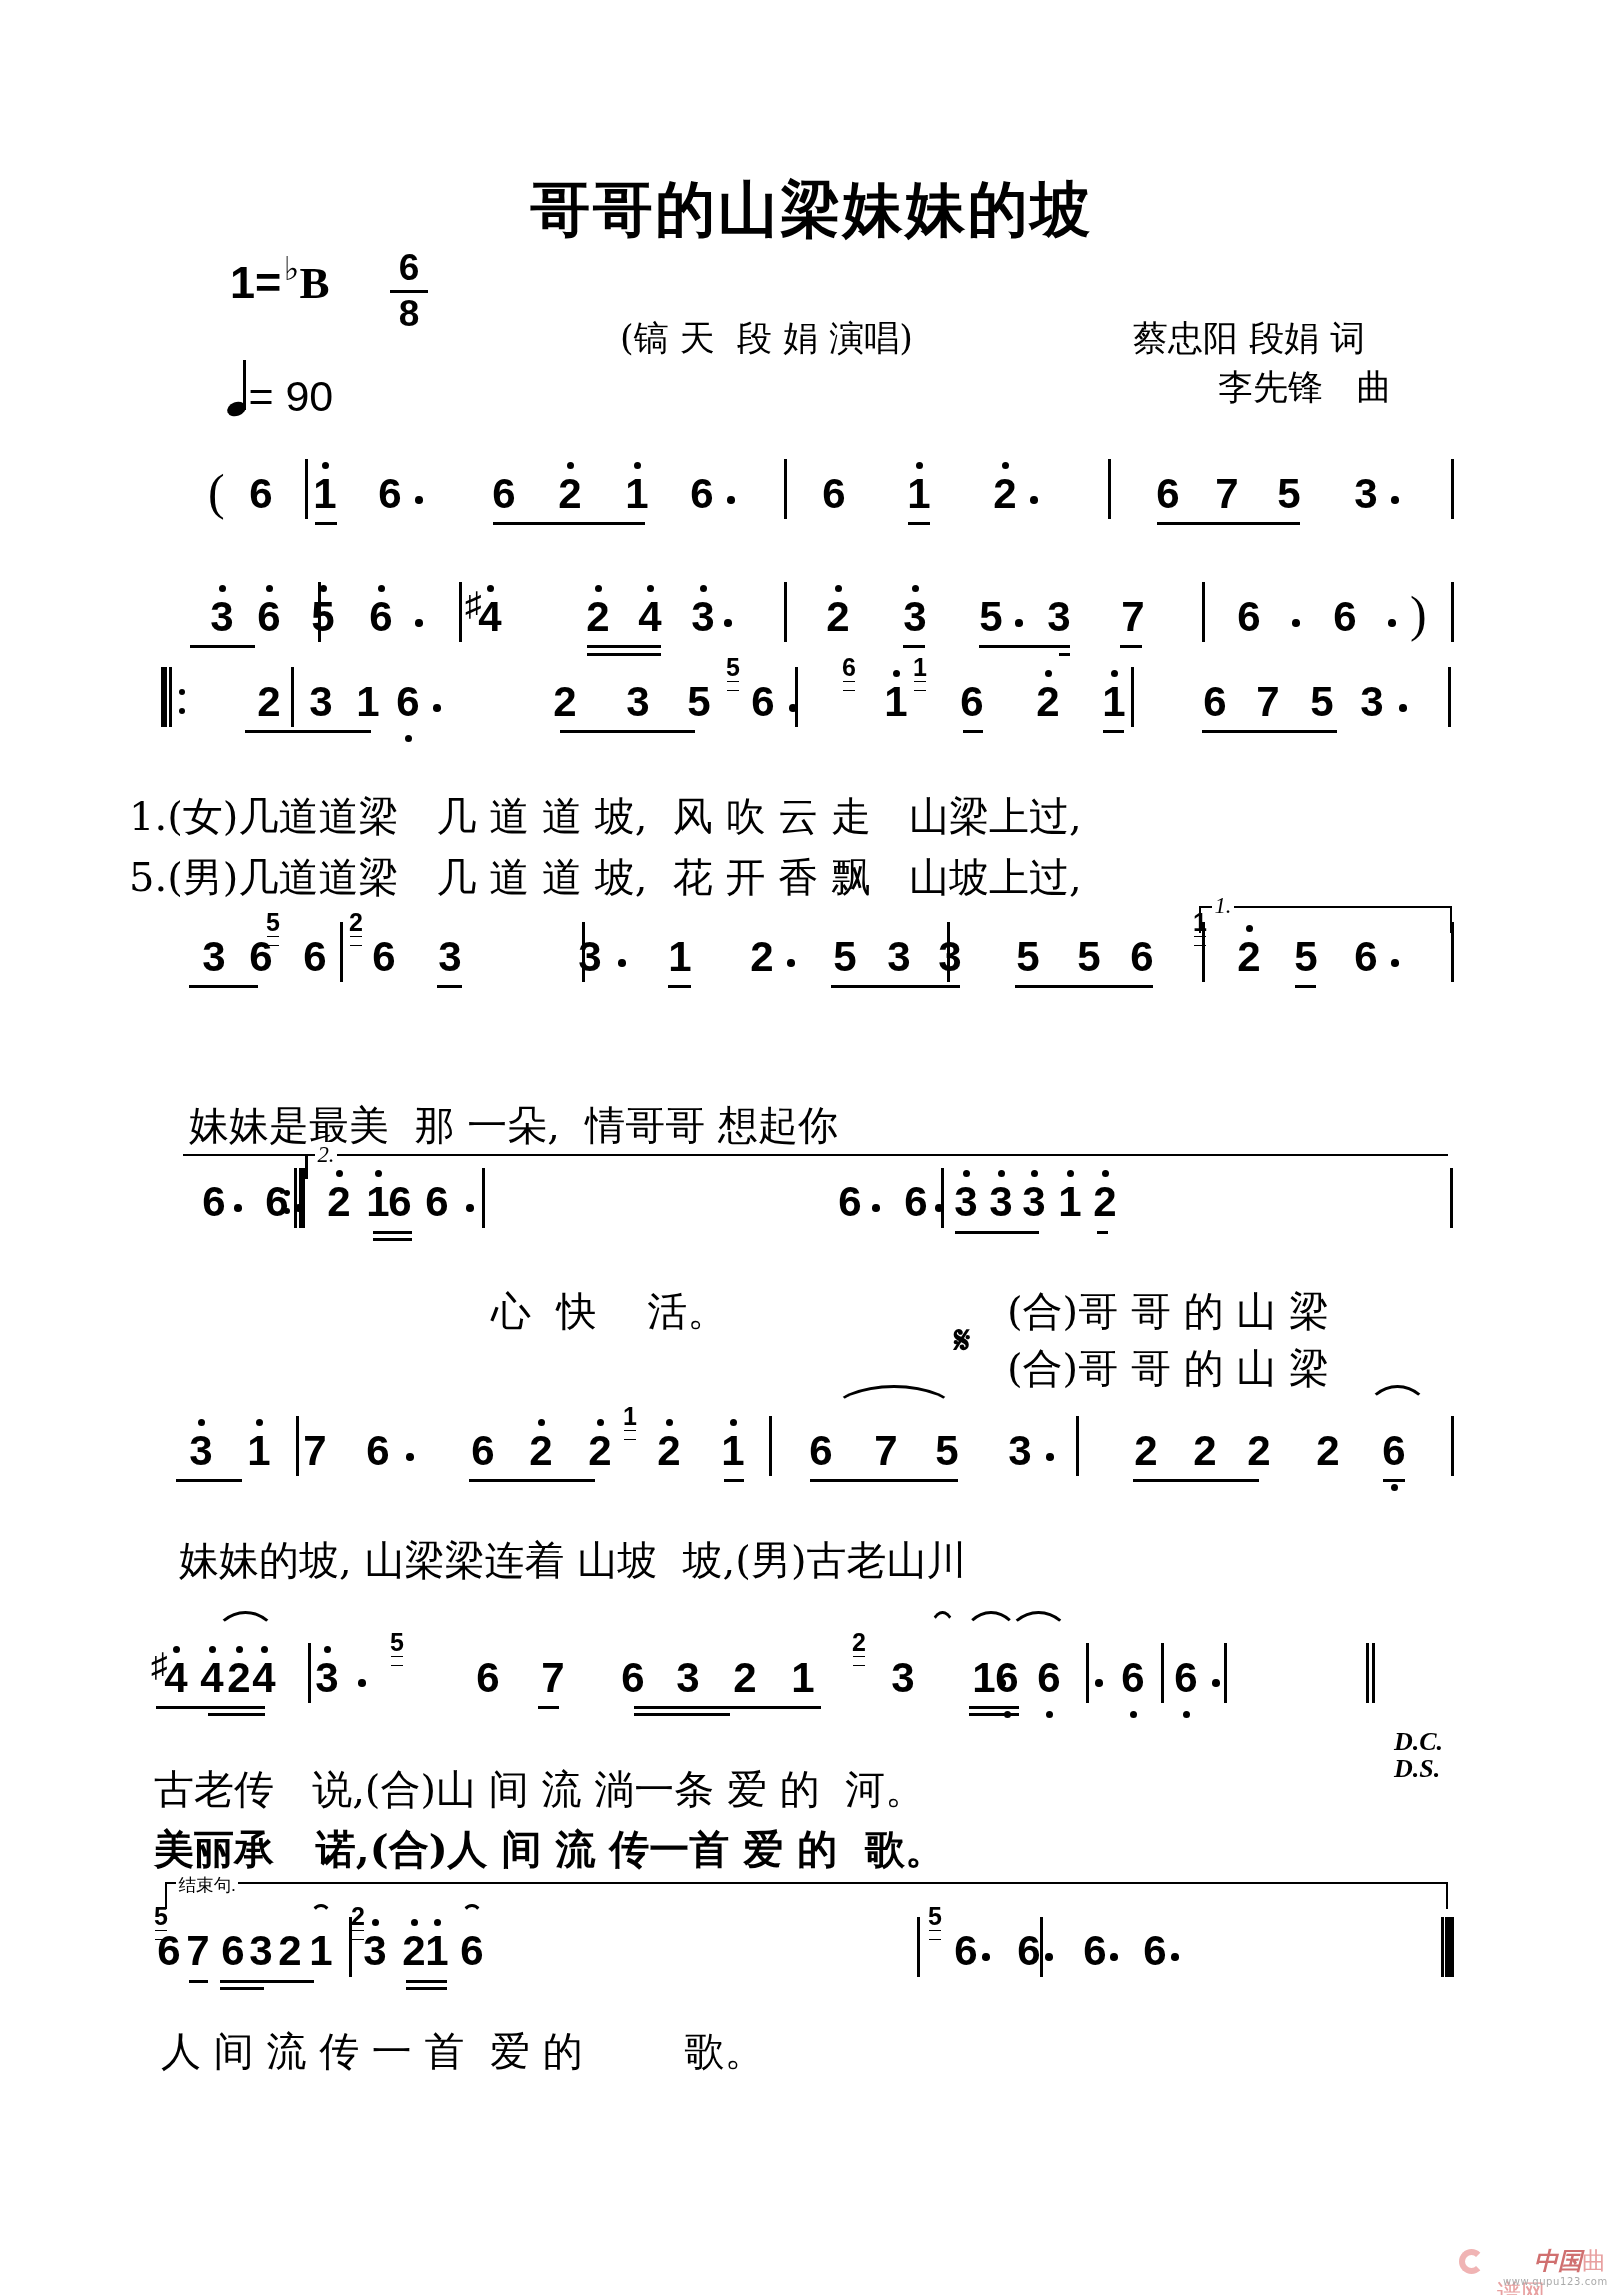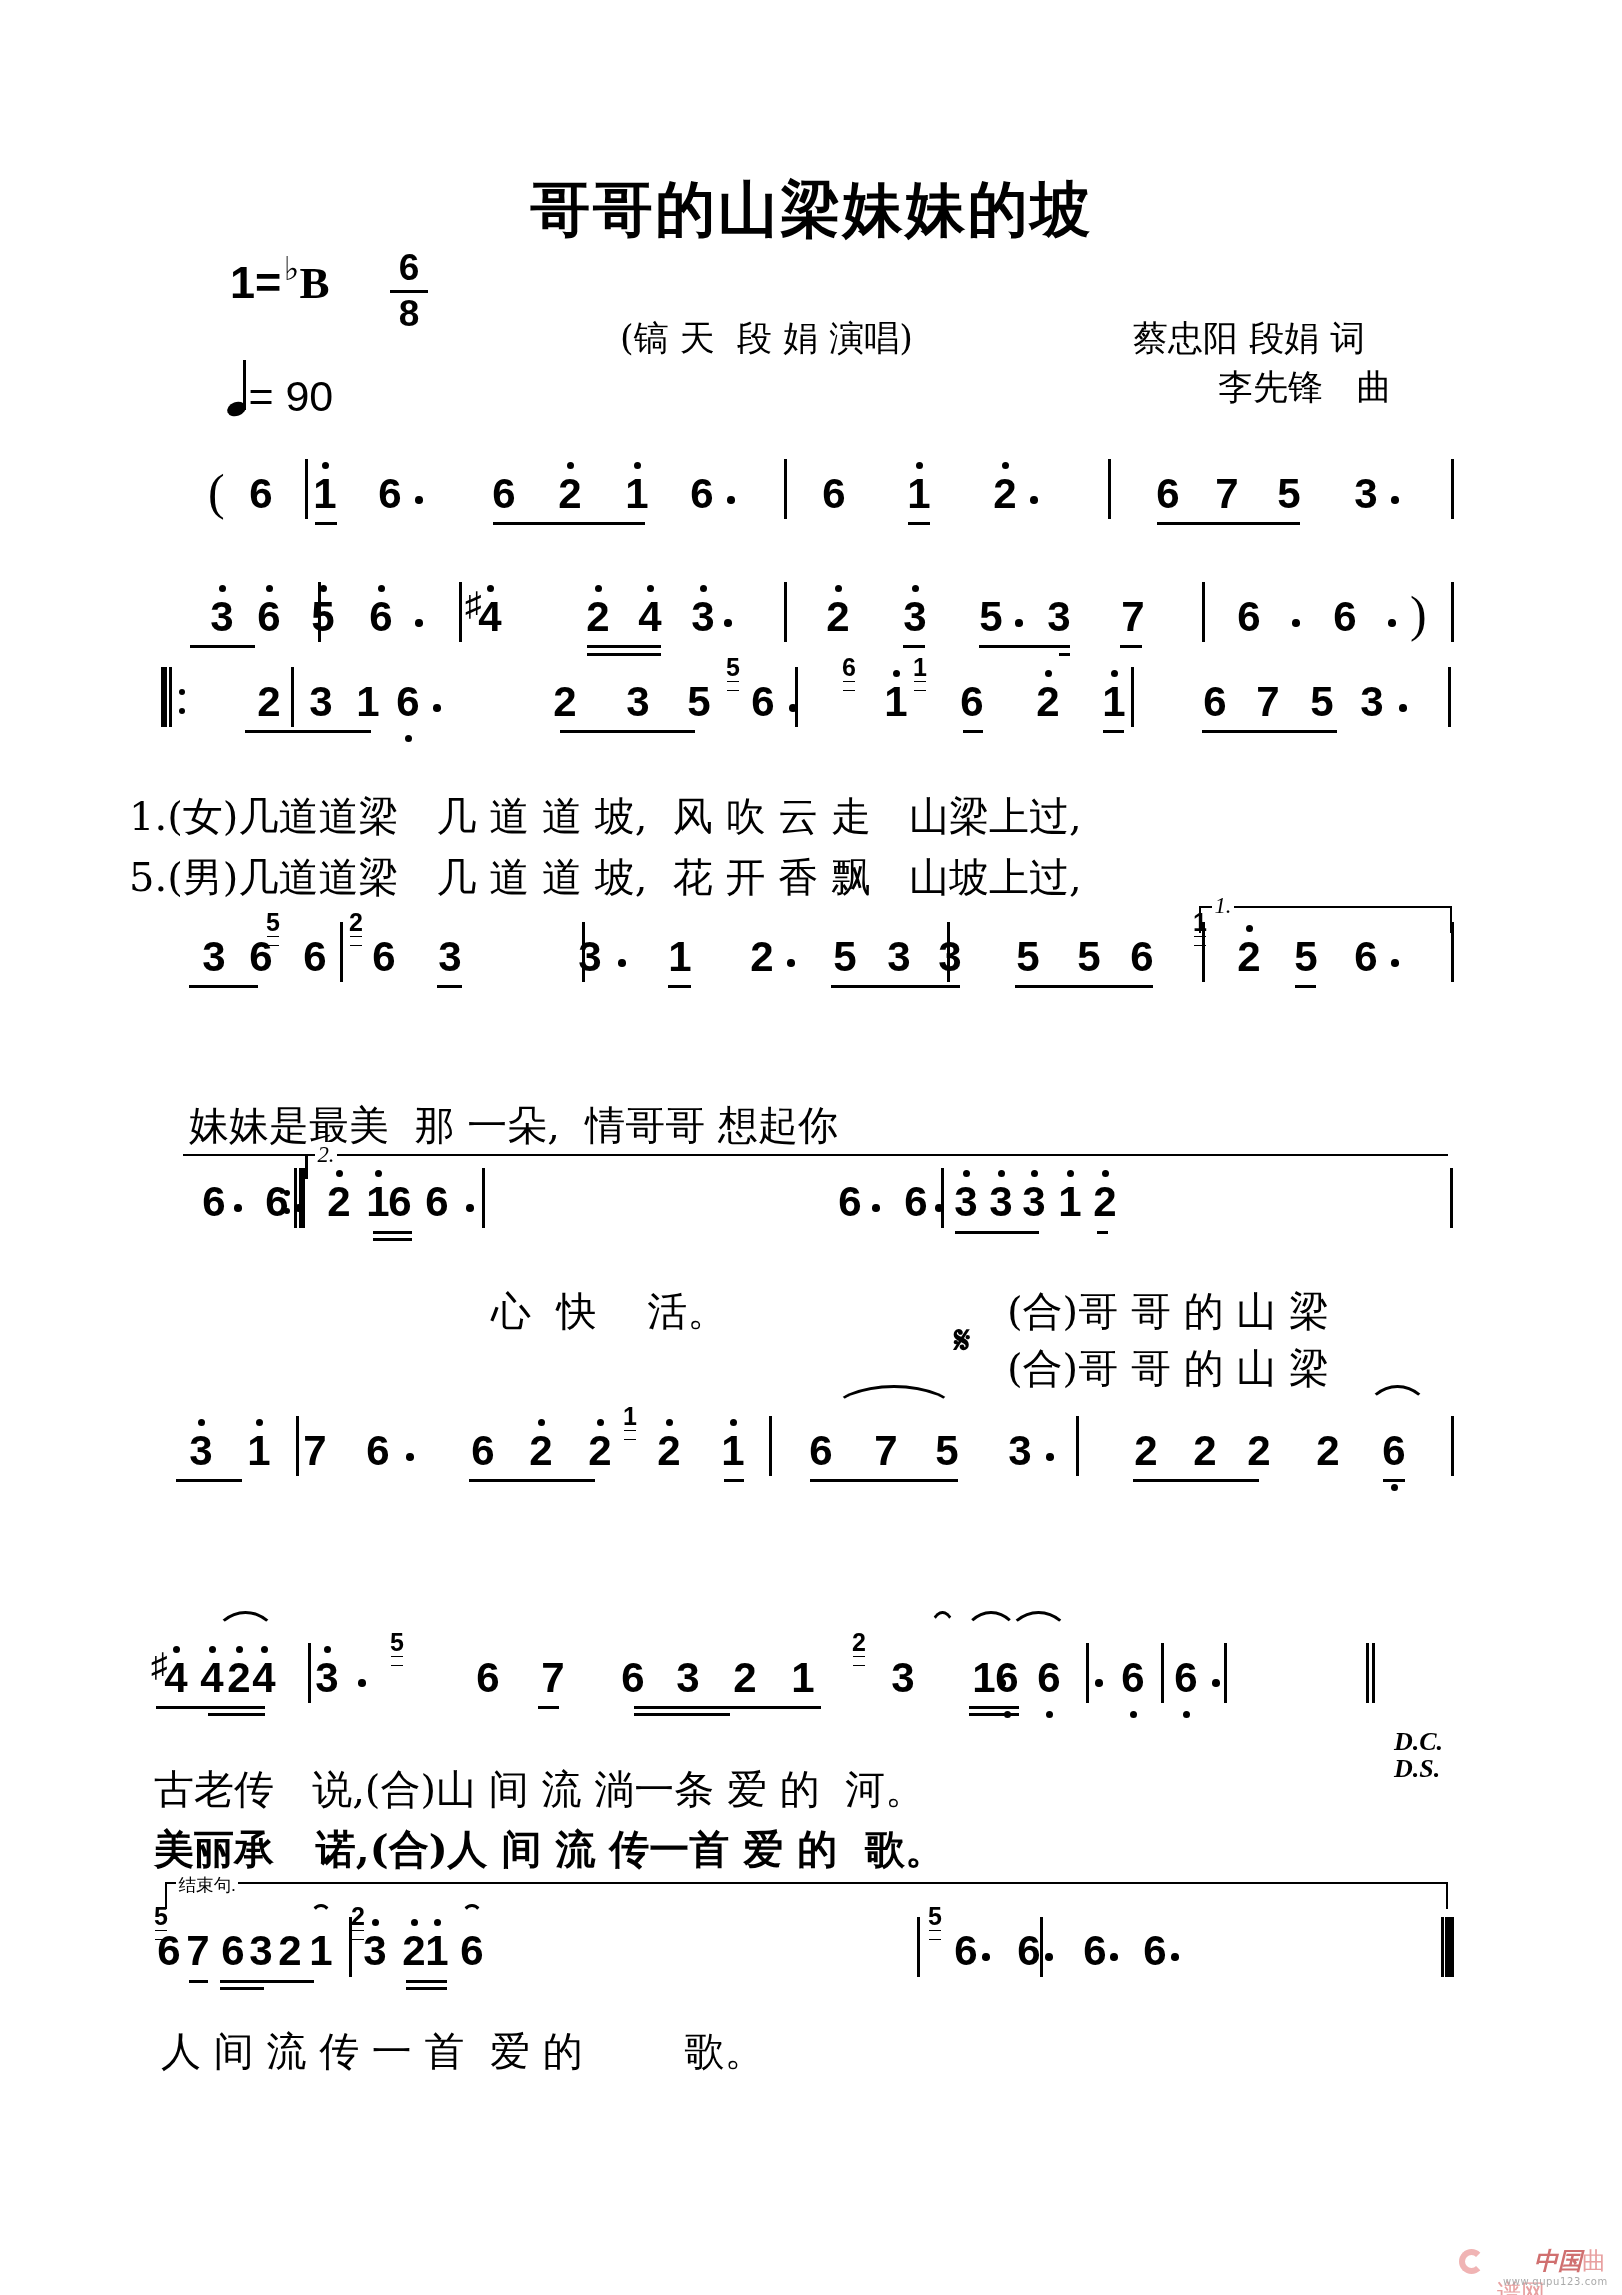--- a/index.html
+++ b/index.html
@@ -376,20 +376,21 @@
       <span class="g-lines"></span>
     </div>
     <div class="bl" style="left: 1441px; top: 1917px; height: 60px;"></div>
     <div class="bl" style="left: 1448px; top: 1917px; height: 60px; width: 6.3px;"></div>
     <div class="lyric" style="left: 129px; top: 745px;">1.(女)几道道梁   几 道 道 坡,  风 吹 云 走   山梁上过,</div>
     <div class="lyric" style="left: 129px; top: 806px;">5.(男)几道道梁   几 道 道 坡,  花 开 香 飘   山坡上过,</div>
     <div class="lyric" style="left: 189px; top: 1054px;">妹妹是最美  那 一朵,  情哥哥 想起你</div>
     <div class="lyric" style="left: 491px; top: 1240px;">心  快    活。</div>
     <div class="lyric" style="left: 1007px; top: 1240px;">(合)哥 哥 的 山 梁</div>
     <div class="lyric" style="left: 1007px; top: 1297px;">(合)哥 哥 的 山 梁</div>
+    <div class="lyric" style="left: 179px; top: 1489px;">妹妹的坡, 山梁梁连着 山坡  坡,(男)古老山川</div>
     <div class="lyric" style="left: 154px; top: 1718px;">古老传   说,(合)山 间 流 淌一条 爱 的  河。</div>
     <div class="lyric" style="left: 154px; top: 1778px; font-weight: bold;">美丽承   诺,(合)人 间 流 传一首 爱 的  歌。</div>
     <div class="lyric" style="left: 161px; top: 1980px;">人 间 流 传 一 首  爱 的        歌。</div>
   </div>
 
 <div class="volta volta-l volta-r" style="left:1199px;top:906px;width:249px;"></div>
 <div class="volta-lbl" style="left:1212px;top:893px;">1.</div>
 
 <div class="volta" style="left:183px;top:1154px;width:1265px;"></div>
 <div class="bl" style="left:305px;top:1154px;height:25px;"></div>

